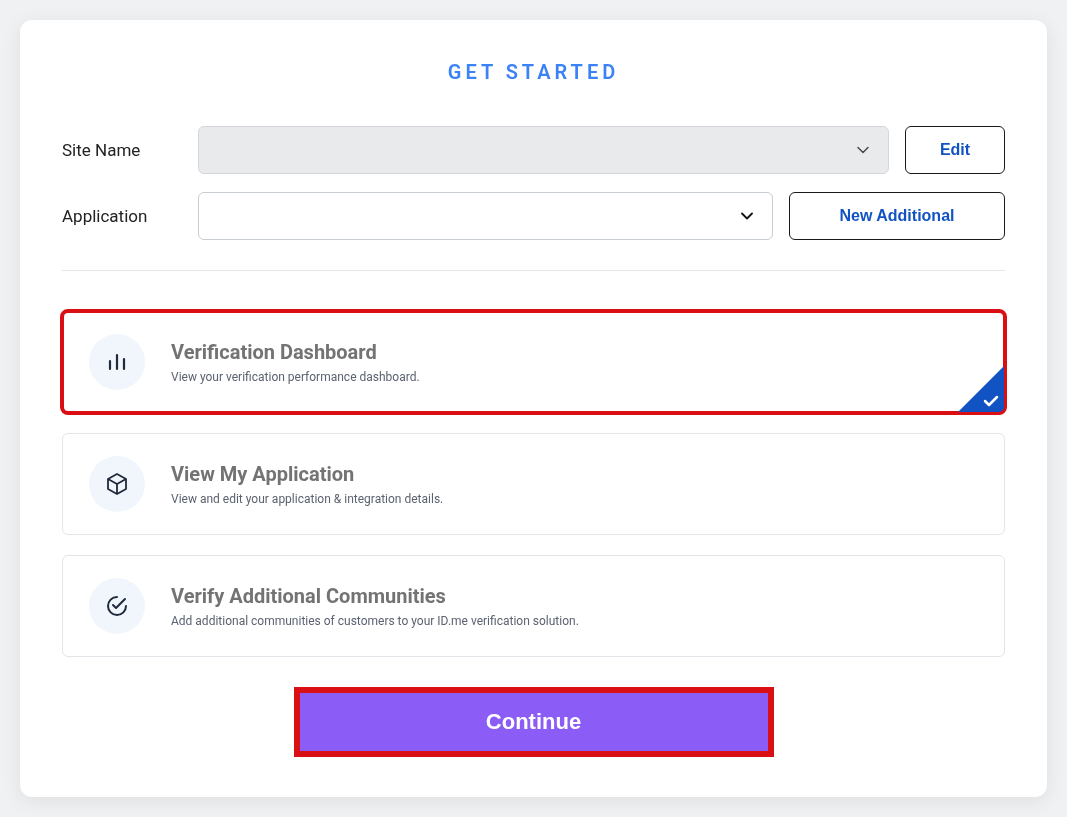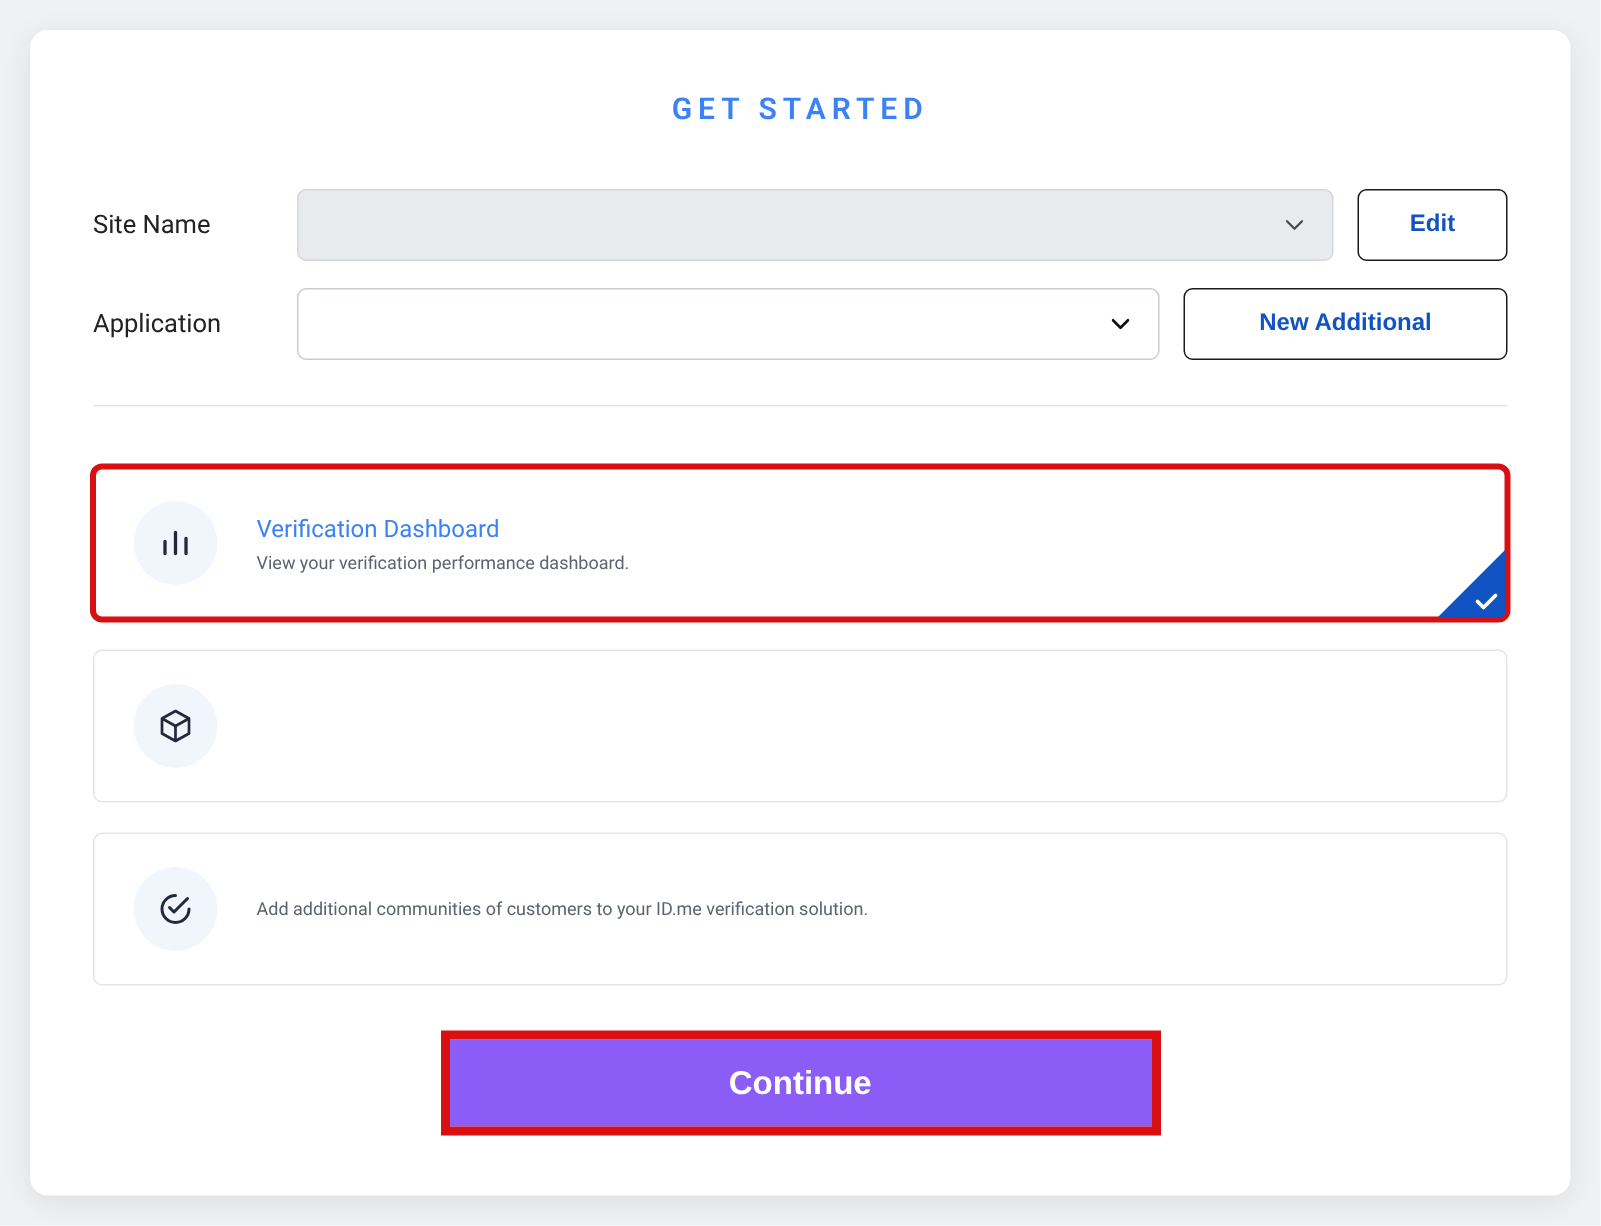--- a/index.html
+++ b/index.html
@@ -112,23 +112,23 @@
       height: 56px;
       border-radius: 50%;
       background: #f1f6fc;
       display: flex;
       align-items: center;
       justify-content: center;
       flex-shrink: 0;
     }
     .option .texts { flex: 1; }
     .option .opt-title {
-      font-size: 16px;
-      color: #3b82f6;
-      font-weight: 400;
+      font-size: 20px;
+      color: #737373;
+      font-weight: 700;
       margin-bottom: 6px;
     }
     .option .opt-desc {
       font-size: 12px;
       color: #5b6270;
     }
     .corner-check {
       position: absolute;
       right: 0;
       bottom: 0;
@@ -220,31 +220,34 @@
 
   <div class="option">
     <div class="iconwrap">
       <svg width="24" height="24" viewBox="0 0 24 24" fill="none">
         <path d="M12 2 L21 7 V17 L12 22 L3 17 V7 Z" stroke="#1f2a3a" stroke-width="1.8" stroke-linejoin="round"></path>
         <path d="M3 7 L12 12 L21 7" stroke="#1f2a3a" stroke-width="1.8" stroke-linejoin="round"></path>
         <path d="M12 12 V22" stroke="#1f2a3a" stroke-width="1.8"></path>
       </svg>
     </div>
     <div class="texts">
+      <div class="opt-title">View My Application</div>
+      <div class="opt-desc">View and edit your application &amp; integration details.</div>
     </div>
   </div>
 
   <div class="option">
     <div class="iconwrap">
       <svg width="24" height="24" viewBox="0 0 24 24" fill="none">
         <path d="M21 12 A9 9 0 1 1 12 3" stroke="#1f2a3a" stroke-width="2" stroke-linecap="round"></path>
         <path d="M8 11 L11 14 L20 5" stroke="#1f2a3a" stroke-width="2" stroke-linecap="round" stroke-linejoin="round"></path>
       </svg>
     </div>
     <div class="texts">
+      <div class="opt-title">Verify Additional Communities</div>
       <div class="opt-desc">Add additional communities of customers to your ID.me verification solution.</div>
     </div>
   </div>
 
   <div class="continue-wrap">
     <span class="continue-outline">
       <button class="continue-btn">Continue</button>
     </span>
   </div>
 </div>

